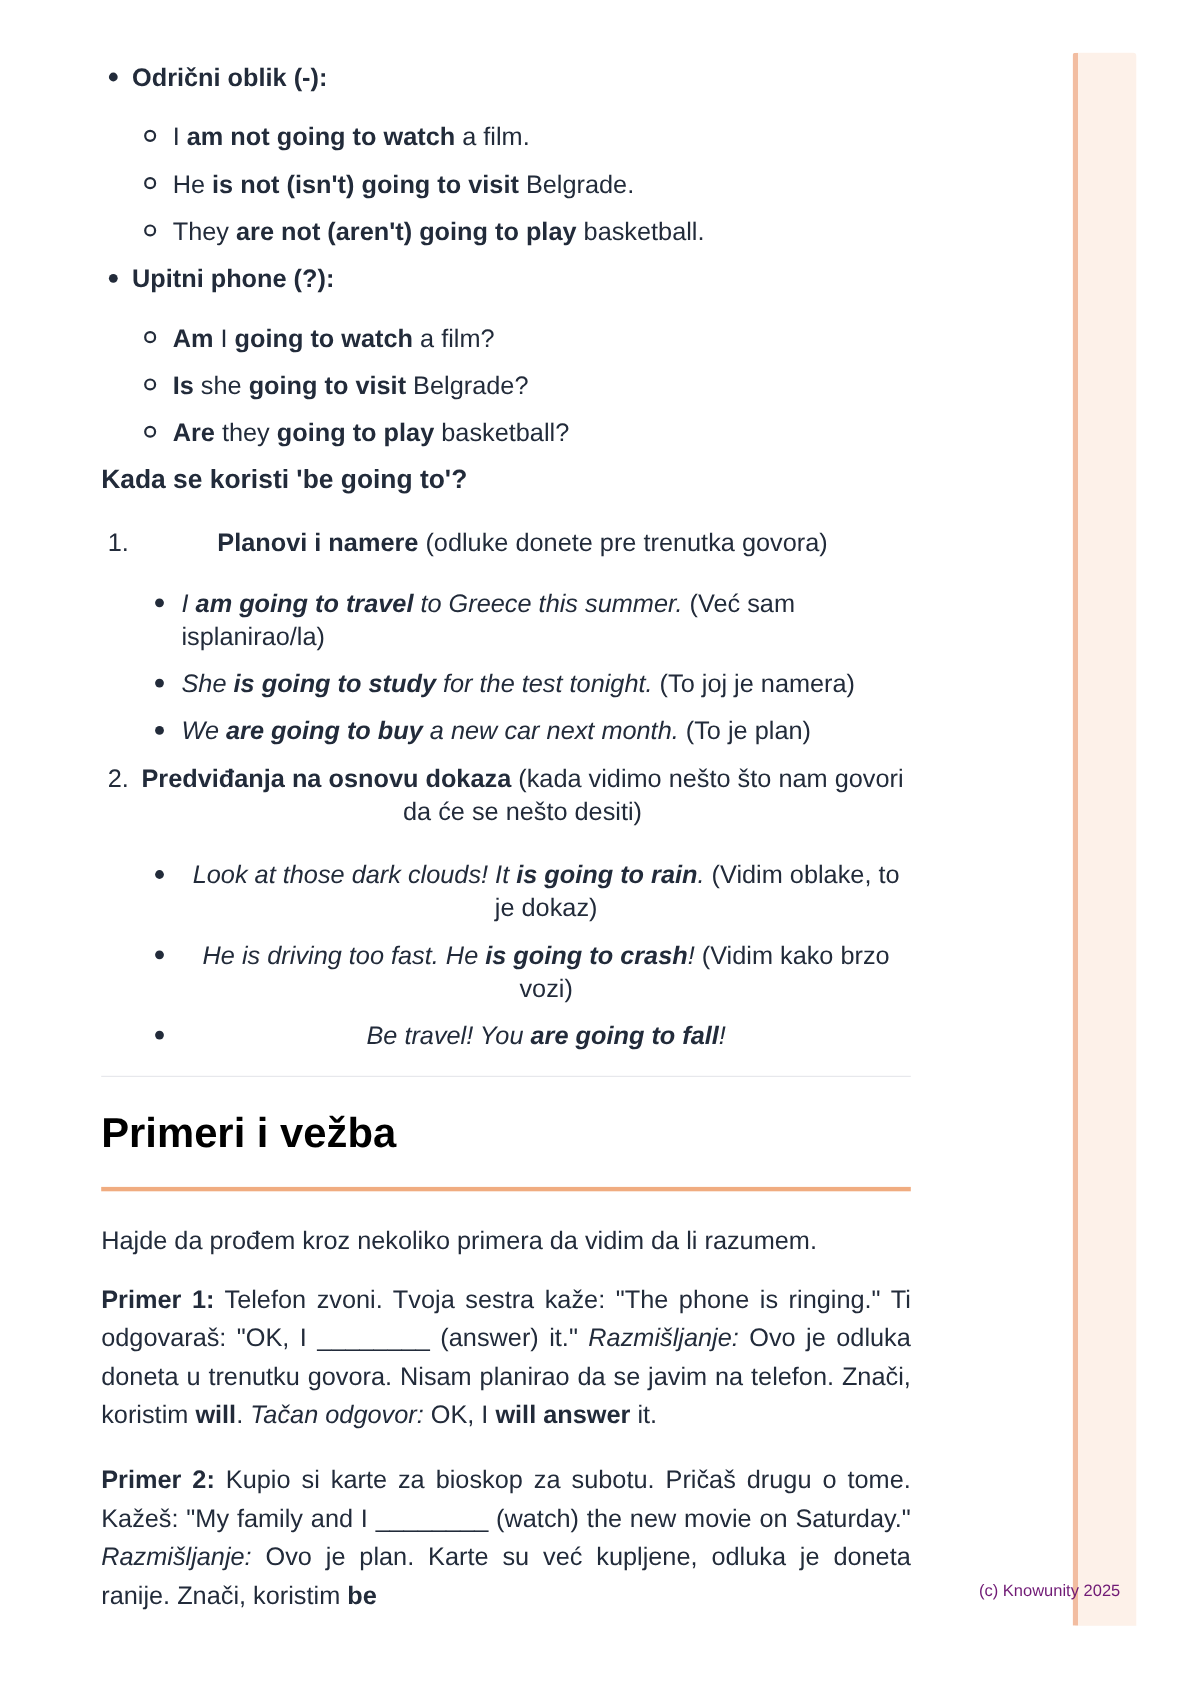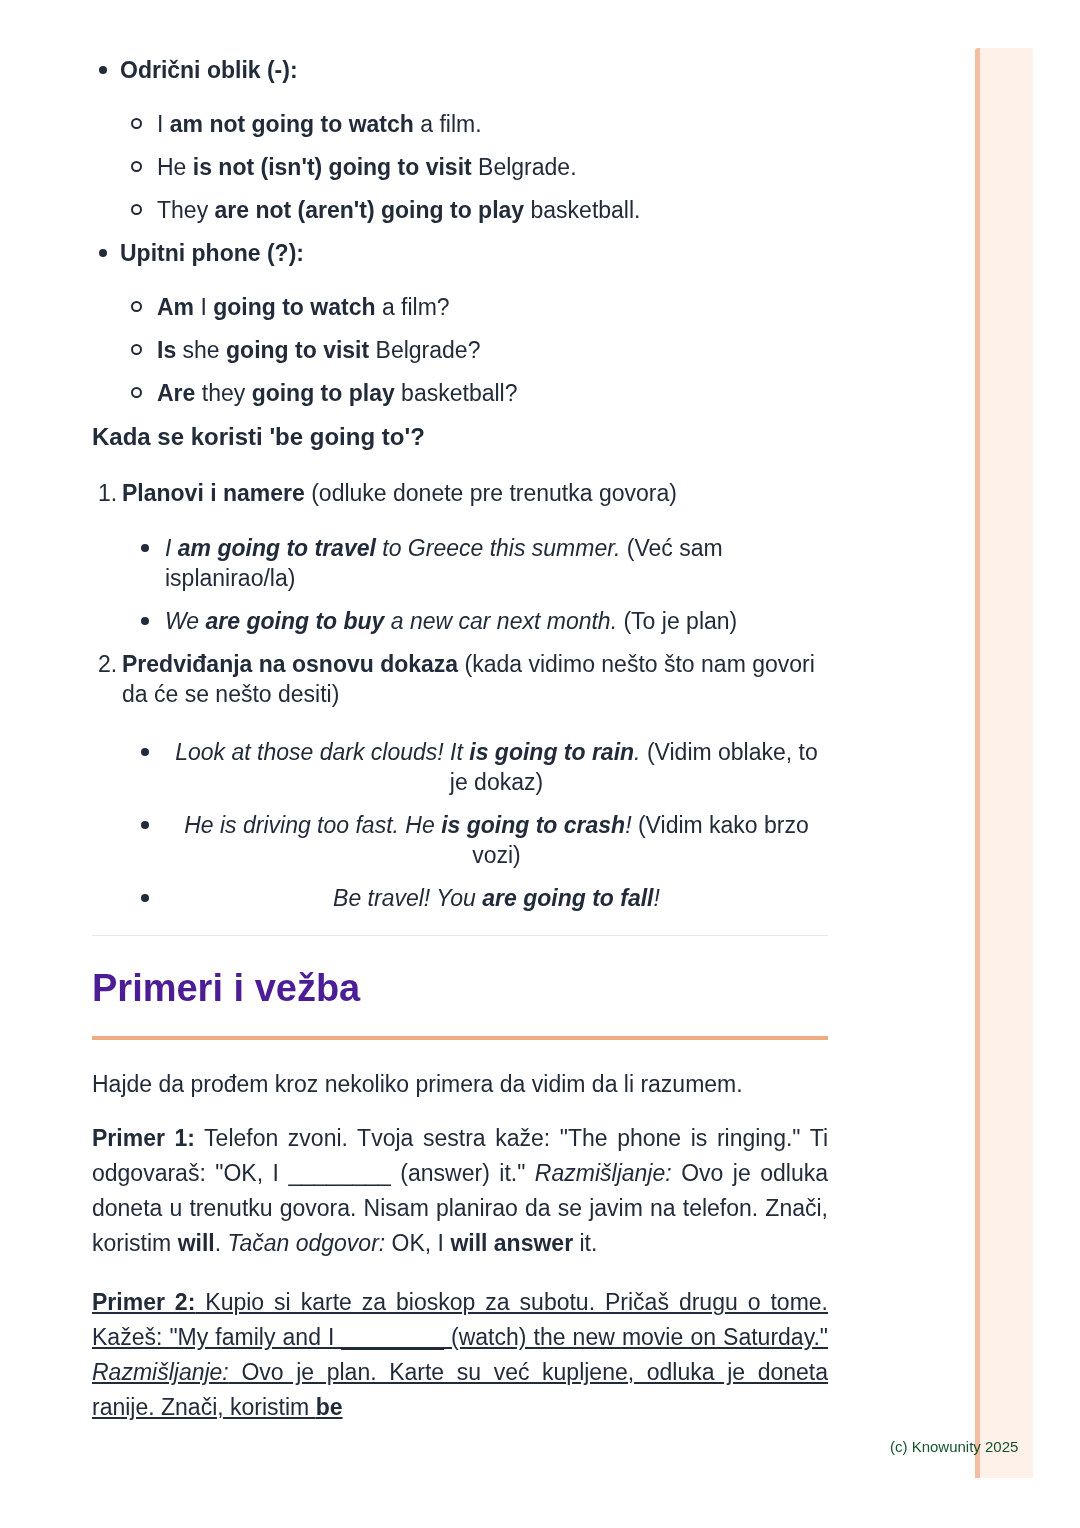--- a/index.html
+++ b/index.html
@@ -20,49 +20,49 @@
   .l1-title{font-weight:700;line-height:30px;position:relative;padding-left:28px;}
   .l1-title::before{content:"";position:absolute;left:7px;top:11px;width:8px;height:8px;border-radius:50%;background:#222B3A;}
   .li-q{margin-top:12px;}
   .l2{list-style:none;margin:24px 0 0 0;padding:0;}
   .l2 li{position:relative;padding-left:65px;line-height:30px;margin-bottom:13px;}
   .l2 li::before{content:"";position:absolute;left:39px;top:9px;width:7px;height:7px;border:2px solid #222B3A;border-radius:50%;}
   .subhead{margin-top:14px;font-size:24px;font-weight:700;line-height:30px;}
   .olwrap{margin-top:26px;}
   .ol-item{position:relative;}
   .ol-item .num{position:absolute;left:6px;top:0;line-height:30px;font-weight:400;}
-  .ol-title{line-height:30px;padding-left:30px;}
+  .ol-title{line-height:30px;padding-left:30px;text-align:center;}
   .ex{list-style:none;margin:25px 0 0 0;padding:0;}
   .ex li{position:relative;padding-left:73px;line-height:30px;margin-bottom:13px;}
   .ex li::before{content:"";position:absolute;left:49px;top:11px;width:8px;height:8px;border-radius:50%;background:#222B3A;}
   .ol-item2{margin-top:12px;}
   .ol-item2 .ex{margin-top:28px;text-align:center;}
   
   .divider{border:none;border-top:1px solid #E5E6EA;margin:22px 0 0 0;height:0;}
   .h1{
     margin:29px 0 0 0;
-    color:#4c1d95;font-size:38px;font-weight:700;line-height:46px;
+    color:#000000;font-size:38px;font-weight:700;line-height:46px;
     padding-bottom:25px;border-bottom:4px solid #F0AC80;
   }
   .intro{margin:28px 0 0 0;line-height:32px;}
   .para{margin:0;line-height:35px;text-align:justify;}
   .para1{margin-top:21px;}
-  .para2{margin-top:24px;text-decoration:underline;}
+  .para2{margin-top:24px;}
   
   .b{font-weight:700;}
   .i{font-style:italic;}
   
   .strip{
     position:absolute;left:975px;top:48px;width:58px;height:1430px;
     background:#FDF1E9;border-left:5px solid #F2BDA1;
     border-radius:3px 3px 0 0;box-sizing:border-box;z-index:1;
   }
   .watermark{
     position:absolute;left:890px;top:1438px;z-index:2;
-    font-size:15px;color:#14532d;white-space:nowrap;
+    font-size:15px;color:#701a75;white-space:nowrap;
   }
 </style>
 </head>
 <body>
 
 <div class="page">
 
   <div class="content">
 
     <ul class="l1">
@@ -85,20 +85,21 @@
     </ul>
 
     <div class="subhead">Kada se koristi 'be going to'?</div>
 
     <div class="olwrap">
       <div class="ol-item">
         <span class="num">1.</span>
         <div class="ol-title"><span class="b">Planovi i namere</span><span> (odluke donete pre trenutka govora)</span></div>
         <ul class="ex">
           <li><span class="i">I </span><span class="b i">am going to travel</span><span class="i"> to Greece this summer.</span><span> (Već sam isplanirao/la)</span></li>
+          <li><span class="i">She </span><span class="b i">is going to study</span><span class="i"> for the test tonight.</span><span> (To joj je namera)</span></li>
           <li><span class="i">We </span><span class="b i">are going to buy</span><span class="i"> a new car next month.</span><span> (To je plan)</span></li>
         </ul>
       </div>
       <div class="ol-item ol-item2">
         <span class="num">2.</span>
         <div class="ol-title"><span class="b">Predviđanja na osnovu dokaza</span><span> (kada vidimo nešto što nam govori da će se nešto desiti)</span></div>
         <ul class="ex">
           <li><span class="i">Look at those dark clouds! It </span><span class="b i">is going to rain</span><span class="i">.</span><span> (Vidim oblake, to je dokaz)</span></li>
           <li><span class="i">He is driving too fast. He </span><span class="b i">is going to crash</span><span class="i">!</span><span> (Vidim kako brzo vozi)</span></li>
           <li><span class="i">Be travel! You </span><span class="b i">are going to fall</span><span class="i">!</span></li>

